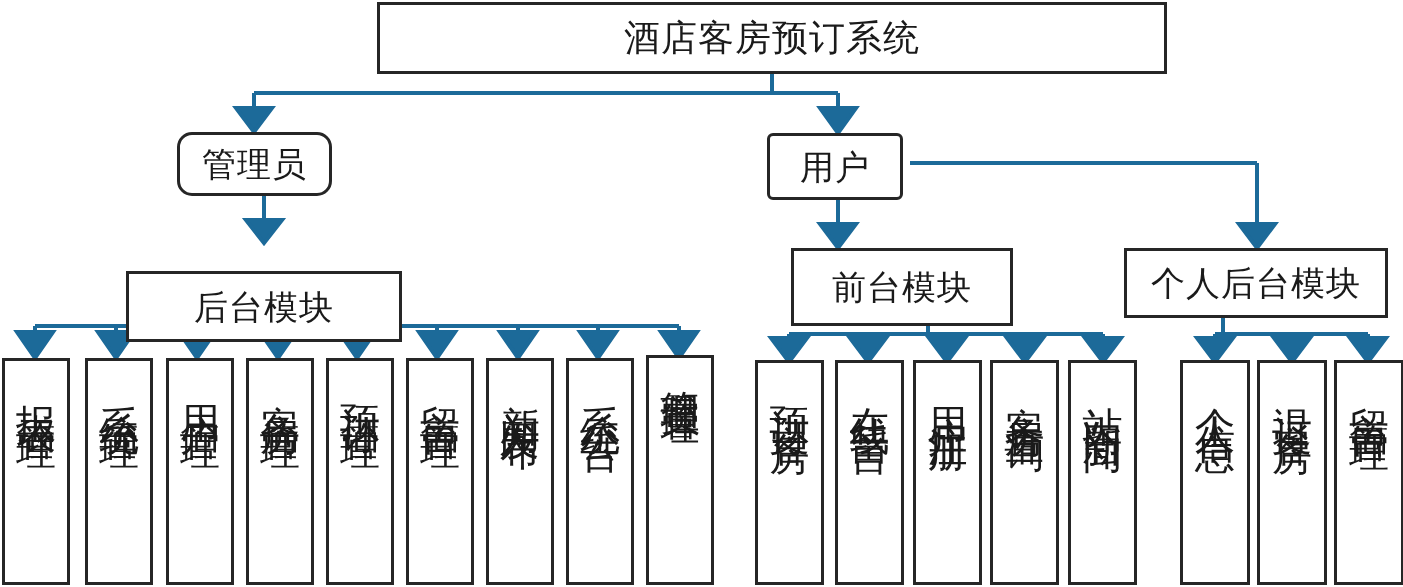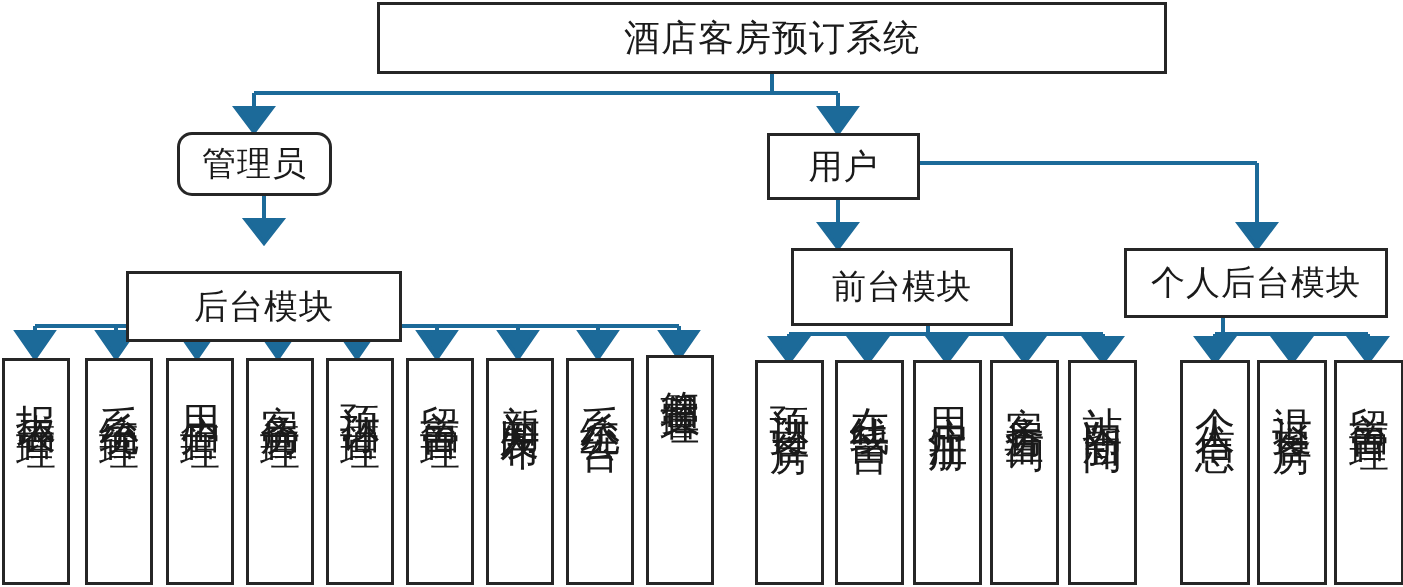--- a/index.html
+++ b/index.html
@@ -27,21 +27,21 @@
   }
   .node {
     position: absolute;
     box-sizing: border-box;
     border: 3px solid #262626;
     background: #ffffff;
     display: flex;
     align-items: center;
     justify-content: center;
     color: #1a1a1a;
-    font-family: Liberation Serif, serif;
+    font-family: Liberation Sans, sans-serif;
     line-height: 1;
   }
   .node-h {
     font-size: 34px;
     letter-spacing: 1px;
   }
   .node.root {
     font-size: 36px;
   }
   .node-v {
@@ -139,21 +139,21 @@
   </svg>
 
   <div class="node node-h root" style="left:377px; top:2px; width:790px; height:72px;">
     <span>酒店客房预订系统</span>
   </div>
 
   <div class="node node-h" style="left:177px; top:132px; width:155px; height:64px;border-radius:15px;">
     <span>管理员</span>
   </div>
 
-  <div class="node node-h" style="left:767px; top:133px; width:153px; height:67px;">
+  <div class="node node-h" style="left:767px; top:133px; width:136px; height:67px;border-radius:6px;">
     <span>用户</span>
   </div>
 
   <div class="node node-h" style="left:126px; top:243px; width:276px; height:71px;margin-top:28px;">
     <span>后台模块</span>
   </div>
 
   <div class="node node-h" style="left:791px; top:248px; width:222px; height:78px;">
     <span>前台模块</span>
   </div>

